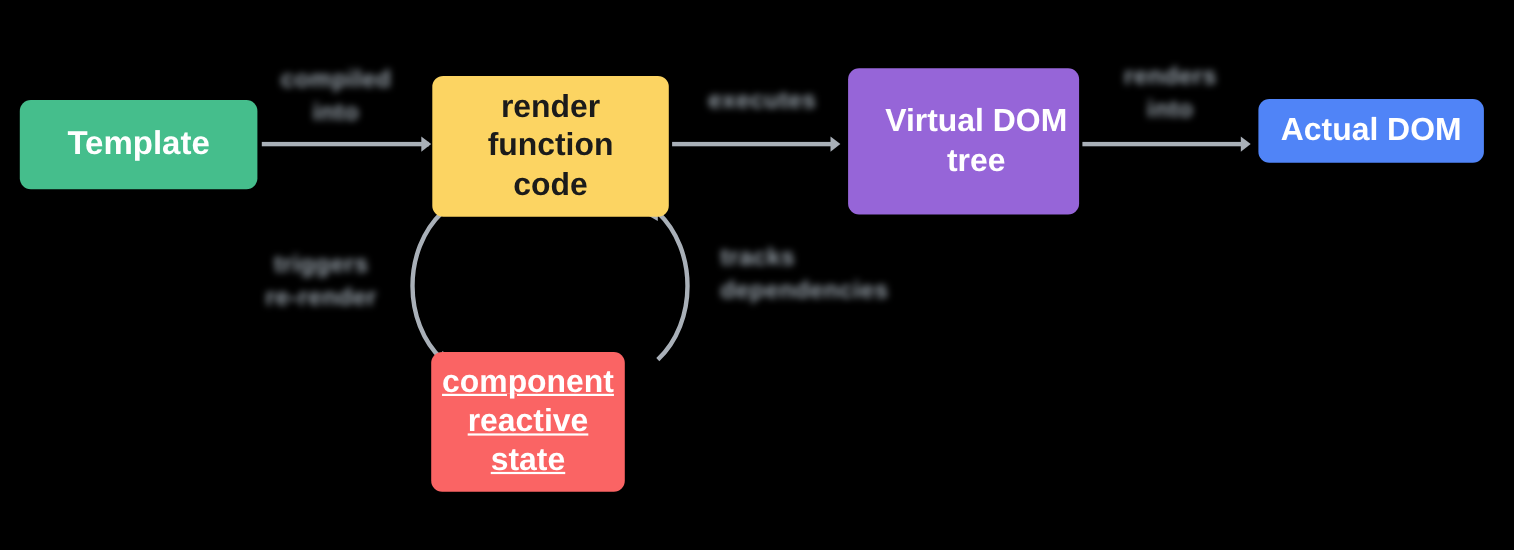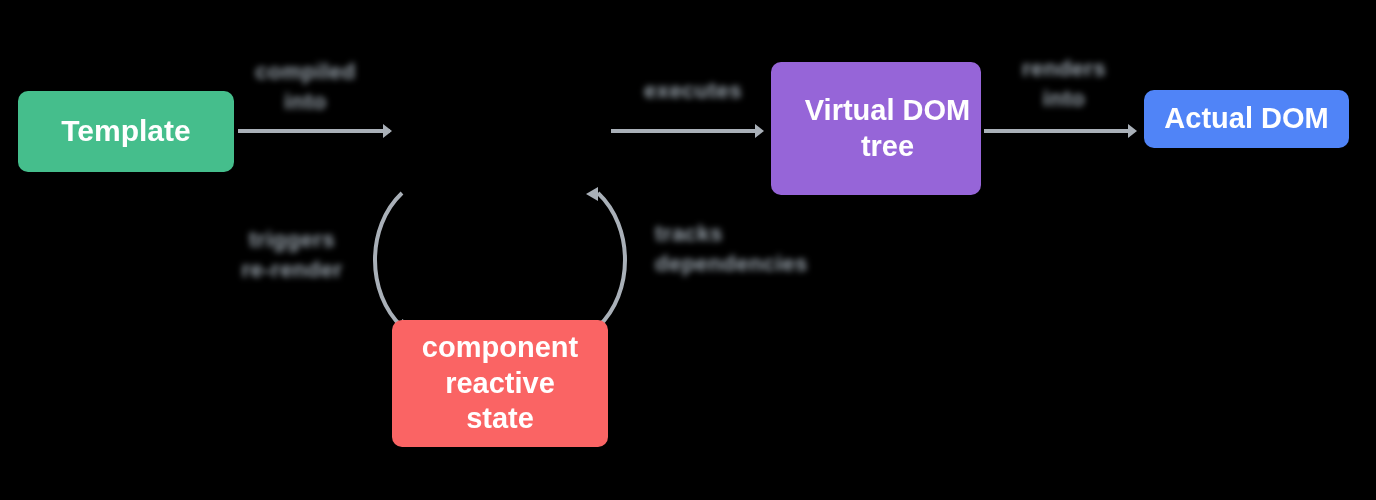--- a/index.html
+++ b/index.html
@@ -35,23 +35,23 @@
     left:771px;top:62px;width:210px;height:133px;
     background:#9665d8;color:#ffffff;
     font-size:29px;font-weight:700;padding-left:33px;
   }
   .node-actualdom{
     left:1144px;top:90px;width:205px;height:58px;
     background:#5084f7;color:#ffffff;
     font-size:29px;font-weight:700;
   }
   .node-state{
-    left:392px;top:320px;width:216px;height:127px;
+    left:392px;top:320px;width:176px;height:127px;
     background:#fa6464;color:#ffffff;
-    font-size:29px;font-weight:700;
+    font-size:29px;font-weight:700;text-decoration:underline;
   }
 
   
   .edge{position:absolute;height:4px;background:#a9b0b8;}
   .edge-1{left:238px;top:129px;width:152px;}
   .edge-2{left:611px;top:129px;width:148px;}
   .edge-3{left:984px;top:129px;width:148px;}
 
   .arrow{
     position:absolute;width:0;height:0;
@@ -113,20 +113,25 @@
     <polygon points="62,134 62,148 74,141" fill="#a9b0b8"></polygon>
 
     <path d="M 258 142 C 294 108, 294 42, 258 8" fill="none" stroke="#a9b0b8" stroke-width="4"></path>
     <polygon points="258,2 258,16 246,9" fill="#a9b0b8"></polygon>
   </svg>
 
   <div class="node node-template">
     <span>Template</span>
   </div>
 
+  <div class="node node-render">
+    <span>render
+function
+code</span>
+  </div>
 
   <div class="node node-vdom">
     <span>Virtual DOM
 tree</span>
   </div>
 
   <div class="node node-actualdom">
     <span>Actual DOM</span>
   </div>
 

